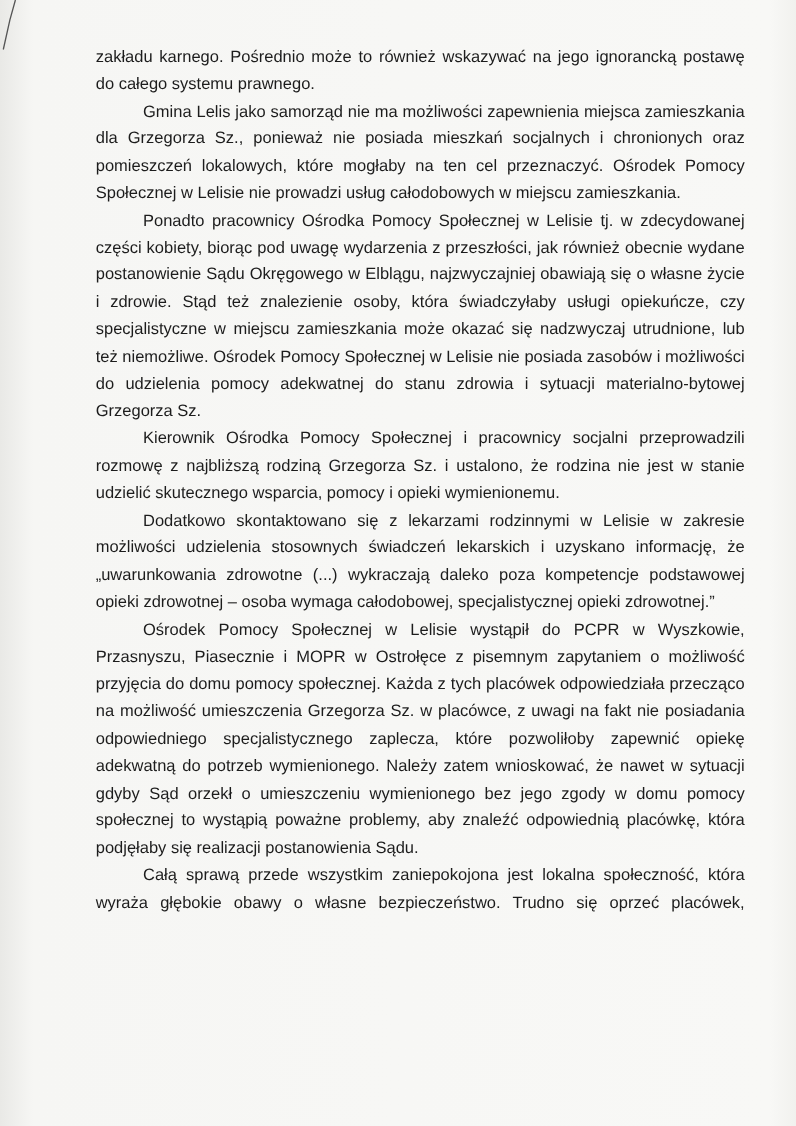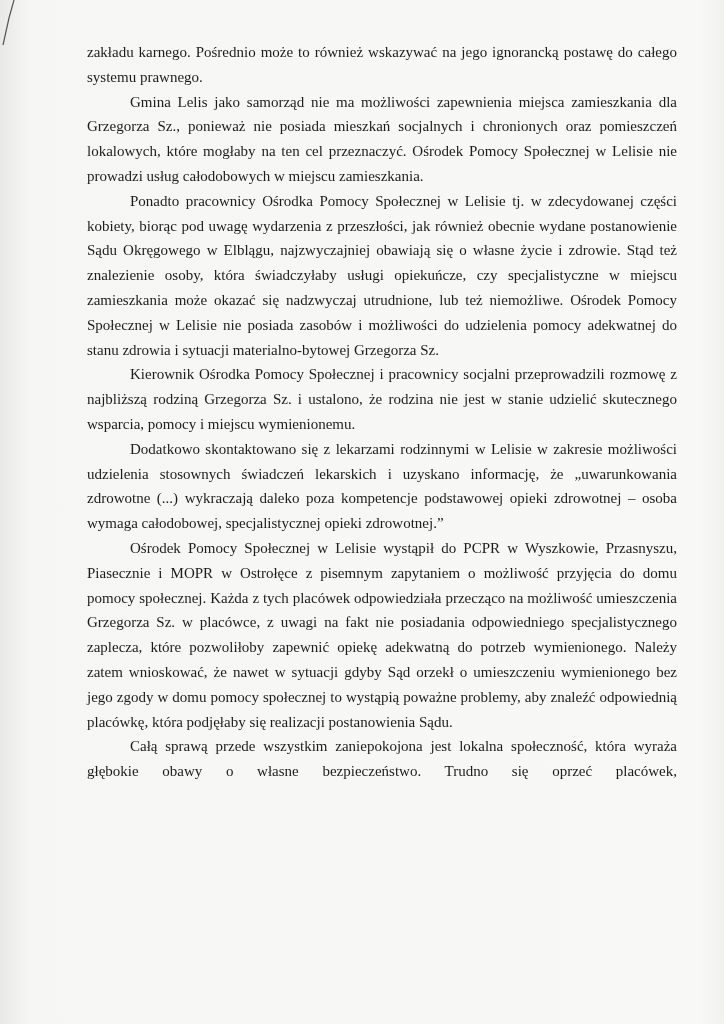--- a/index.html
+++ b/index.html
@@ -15,34 +15,34 @@
     background: linear-gradient(90deg, #e9e9e6 0px, #f6f6f4 30px, #f8f8f6 700px, #f1f1ee 724px);
   }
   .corner-mark {
     position: absolute; left: 0; top: 0; width: 30px; height: 50px;
   }
   .text {
     position: absolute; left: 87px; top: 40px; width: 590px;
     font-size: 15px; line-height: 24.8px;
     text-align: justify;
   }
-  .text p { margin: 0; text-indent: 43px; font-family: Liberation Serif, serif; }
+  .text p { margin: 0; text-indent: 43px; }
   .text p.noindent { text-indent: 0; }
   .text p.last { text-align-last: justify; }
 </style>
 </head>
 <body>
 
 <div class="page">
   <svg class="corner-mark" viewBox="0 0 30 50">
     <path d="M14 0 L9 18 L3 45" stroke="#555" stroke-width="1.2" fill="none"></path>
   </svg>
 
   <div class="text">
     <p class="noindent">zakładu karnego.  Pośrednio może to również wskazywać na jego ignorancką postawę do całego systemu prawnego.</p>
     <p>Gmina Lelis jako samorząd nie ma możliwości zapewnienia miejsca zamieszkania dla Grzegorza Sz., ponieważ nie posiada mieszkań socjalnych i chronionych oraz  pomieszczeń lokalowych, które mogłaby na ten cel przeznaczyć. Ośrodek Pomocy Społecznej w Lelisie nie prowadzi usług całodobowych w miejscu zamieszkania.</p>
     <p>Ponadto pracownicy Ośrodka Pomocy Społecznej w Lelisie tj. w zdecydowanej części kobiety, biorąc pod uwagę wydarzenia z przeszłości, jak również obecnie wydane postanowienie Sądu Okręgowego w Elblągu, najzwyczajniej obawiają się o własne życie i  zdrowie. Stąd też znalezienie osoby, która świadczyłaby usługi opiekuńcze, czy specjalistyczne w miejscu zamieszkania może okazać się nadzwyczaj utrudnione, lub  też  niemożliwe. Ośrodek Pomocy Społecznej w Lelisie nie posiada zasobów i możliwości do  udzielenia pomocy adekwatnej do stanu zdrowia i sytuacji materialno-bytowej Grzegorza Sz.</p>
-    <p>Kierownik Ośrodka Pomocy Społecznej i pracownicy socjalni przeprowadzili rozmowę z najbliższą rodziną Grzegorza Sz. i ustalono, że rodzina nie jest w stanie udzielić skutecznego wsparcia, pomocy i miejscu wymienionemu.</p>
+    <p>Kierownik Ośrodka Pomocy Społecznej i pracownicy socjalni przeprowadzili rozmowę z najbliższą rodziną Grzegorza Sz. i ustalono, że rodzina nie jest w stanie udzielić skutecznego wsparcia, pomocy i opieki wymienionemu.</p>
     <p>Dodatkowo skontaktowano się z lekarzami rodzinnymi w Lelisie w zakresie możliwości udzielenia stosownych świadczeń lekarskich i uzyskano informację, że  „uwarunkowania  zdrowotne  (...)  wykraczają  daleko  poza  kompetencje podstawowej opieki zdrowotnej – osoba wymaga całodobowej, specjalistycznej opieki zdrowotnej.”</p>
     <p>Ośrodek Pomocy Społecznej w Lelisie wystąpił do PCPR w Wyszkowie, Przasnyszu, Piasecznie i MOPR w Ostrołęce z pisemnym zapytaniem o możliwość przyjęcia do domu pomocy społecznej.  Każda z tych placówek odpowiedziała przecząco na możliwość umieszczenia Grzegorza Sz. w placówce, z uwagi na fakt nie posiadania odpowiedniego specjalistycznego zaplecza, które pozwoliłoby zapewnić opiekę adekwatną do potrzeb wymienionego. Należy zatem wnioskować, że nawet w sytuacji gdyby Sąd orzekł o  umieszczeniu wymienionego bez jego zgody w domu pomocy społecznej to wystąpią poważne problemy, aby znaleźć odpowiednią placówkę, która podjęłaby się realizacji postanowienia Sądu.</p>
     <p class="last">Całą sprawą przede wszystkim zaniepokojona jest lokalna społeczność, która  wyraża głębokie obawy o własne bezpieczeństwo. Trudno się oprzeć placówek,</p>
   </div>
 </div>
 
 </body></html>

